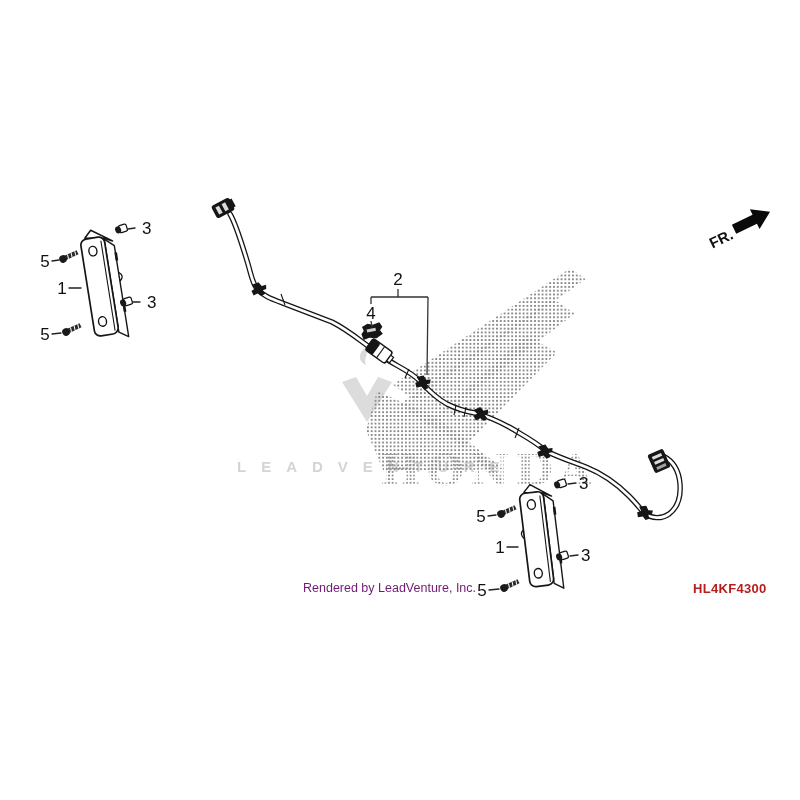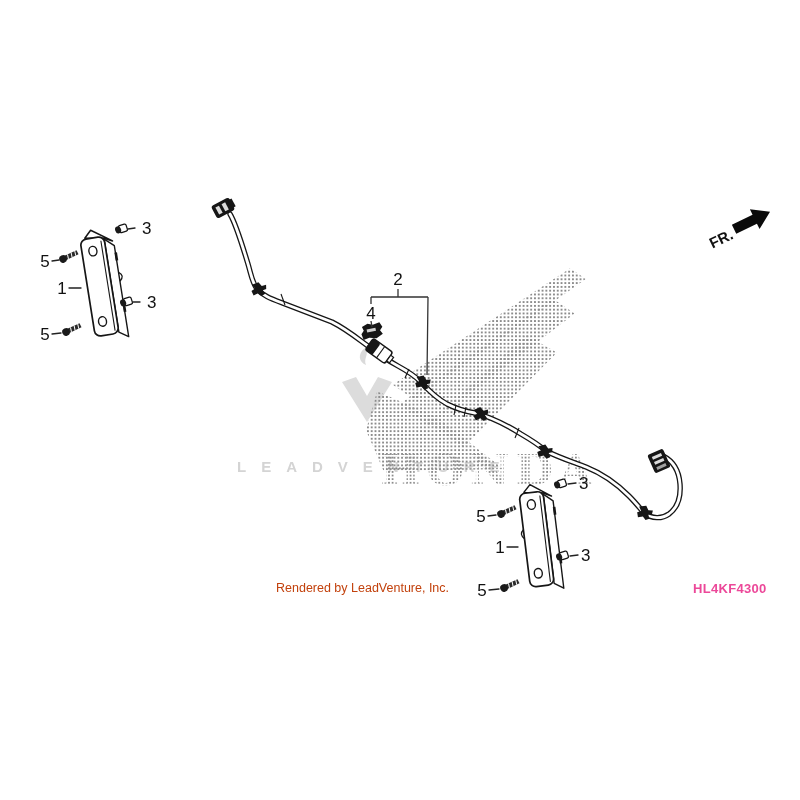--- a/index.html
+++ b/index.html
@@ -43,26 +43,26 @@
     }
   }
 
   
   .diagram{position:absolute;left:0;top:0;z-index:3;}
   .diagram text{font-family:"Liberation Sans",sans-serif;font-size:17px;fill:#111;}
   .diagram .fr-text{font-weight:bold;font-size:15px;}
 
   
   .credit{
-    position:absolute;left:276px;top:581px;z-index:4;
-    font:12.5px "Liberation Sans",sans-serif;color:#c2410c;
+    position:absolute;left:303px;top:581px;z-index:4;
+    font:12.5px "Liberation Sans",sans-serif;color:#701a75;
   }
   .code{
     position:absolute;left:693px;top:581px;z-index:4;
-    font:bold 13px "Liberation Sans",sans-serif;color:#ec4899;letter-spacing:.3px;
+    font:bold 13px "Liberation Sans",sans-serif;color:#b91c1c;letter-spacing:.3px;
   }
 </style>
 </head>
 <body>
 
 <div class="canvas">
 
   <div class="wm-brand">LEADVENTURE</div>
 
   <svg class="wm-logo" width="58" height="84" viewBox="0 0 58 84">

